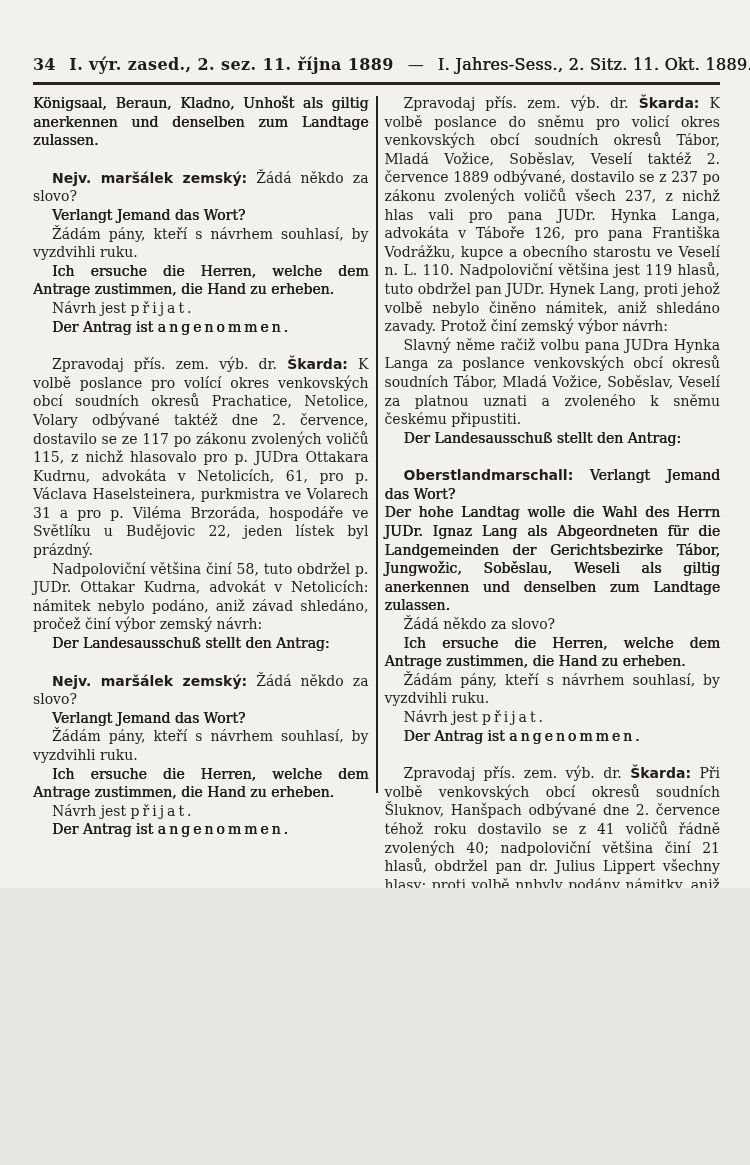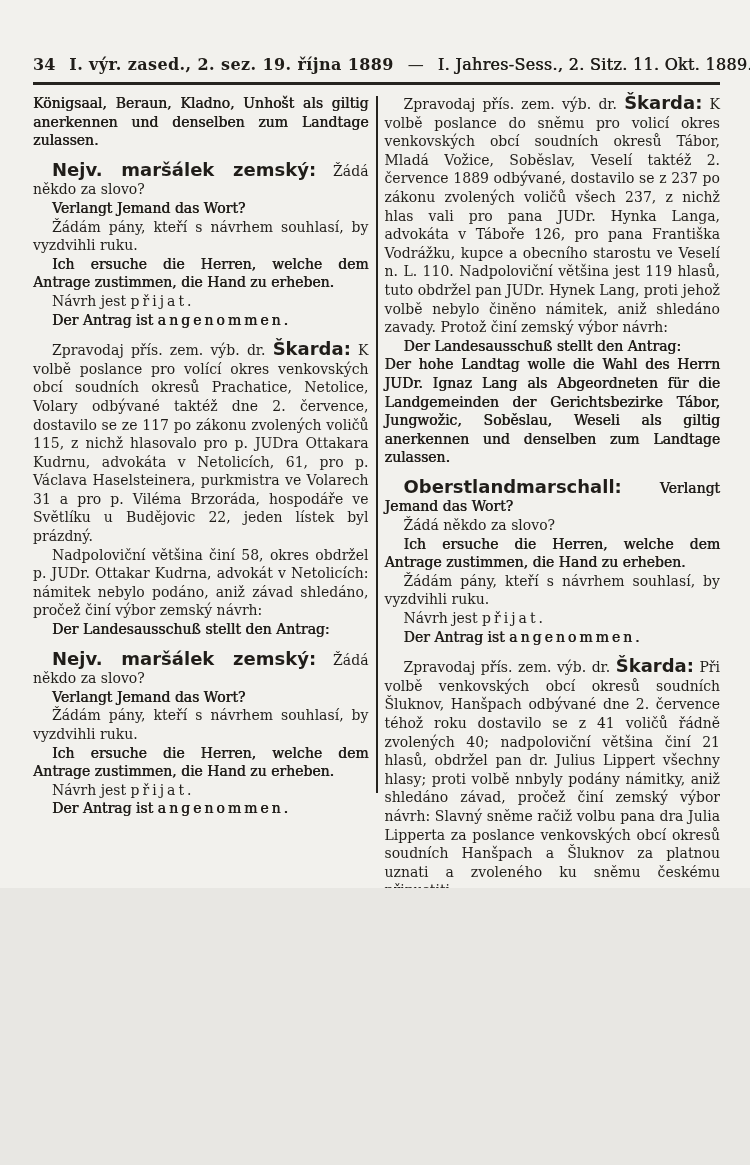--- a/index.html
+++ b/index.html
@@ -43,73 +43,74 @@
   .col-left { margin-right: 0; }
   .col-divider {
     width: 2px;
     background: #26231f;
     margin: 2px 7px 55px 7px;
     flex: 0 0 2px;
   }
   .col-right { }
   p.para { margin: 0; }
   p.ind { text-indent: 19px; }
-  p.gap { margin-top: 11px; }
+  p.gap { margin-top: 19px; }
   p.sgap { }
   
   .de, .de .txt { text-shadow: 0.5px 0 0 currentColor; }
   .pre { }
   .bold {
     font-family: "DejaVu Sans", "Liberation Sans", sans-serif;
     font-weight: 700;
-    font-size: 18px;
+    font-size: 14px;
     text-shadow: none;
   }
   .tail { letter-spacing: 3px; }
 </style>
 </head>
 <body>
 
 <div class="page">
 
   <div class="page-header">
     <span class="page-number">34</span>
-    <span class="hdr-cs">I. výr. zased., 2. sez. 19. října 1889</span>
+    <span class="hdr-cs">I. výr. zased., 2. sez. 11. října 1889</span>
     <span class="hdr-sep">—</span>
     <span class="hdr-de">I. Jahres-Sess., 2. Sitz. 11. Okt. 1889.</span>
   </div>
 
   <div class="columns">
 
     <div class="col col-left">
       <p class="para de"><span class="txt">Königsaal, Beraun, Kladno, Unhošt als giltig anerkennen und denselben zum Landtage zulassen.</span></p>
       <p class="para cs ind gap"><span class="bold">Nejv. maršálek zemský:</span><span class="txt"> Žádá někdo za slovo?</span></p>
       <p class="para de ind"><span class="txt">Verlangt Jemand das Wort?</span></p>
       <p class="para cs ind"><span class="txt">Žádám pány, kteří s návrhem souhlasí, by vyzdvihli ruku.</span></p>
       <p class="para de ind"><span class="txt">Ich ersuche die Herren, welche dem Antrage zustimmen, die Hand zu erheben.</span></p>
       <p class="para cs ind sgap"><span class="txt">Návrh jest </span><span class="tail">přijat.</span></p>
       <p class="para de ind"><span class="txt">Der Antrag ist </span><span class="tail">angenommen.</span></p>
       <p class="para cs ind gap"><span class="pre">Zpravodaj přís. zem. výb. dr. </span><span class="bold">Škarda:</span><span class="txt"> K volbě poslance pro volící okres venkovských obcí soudních okresů Prachatice, Netolice, Volary odbývané taktéž dne 2. července, dostavilo se ze 117 po zákonu zvolených voličů 115, z nichž hlasovalo pro p. JUDra Ottakara Kudrnu, advokáta v Netolicích, 61, pro p. Václava Haselsteinera, purkmistra ve Volarech 31 a pro p. Viléma Brzoráda, hospodáře ve Světlíku u Budějovic 22, jeden lístek byl prázdný.</span></p>
-      <p class="para cs ind"><span class="txt">Nadpoloviční většina činí 58, okres obdržel p. JUDr. Ottakar Kudrna, advokát v Netolicích: námitek nebylo podáno, aniž závad shledáno, pročež činí výbor zemský návrh:</span></p>
+      <p class="para cs ind"><span class="txt">Nadpoloviční většina činí 58, tuto obdržel p. JUDr. Ottakar Kudrna, advokát v Netolicích: námitek nebylo podáno, aniž závad shledáno, pročež činí výbor zemský návrh:</span></p>
       <p class="para de ind"><span class="txt">Der Landesausschuß stellt den Antrag:</span></p>
       <p class="para cs ind gap"><span class="bold">Nejv. maršálek zemský:</span><span class="txt"> Žádá někdo za slovo?</span></p>
       <p class="para de ind"><span class="txt">Verlangt Jemand das Wort?</span></p>
       <p class="para cs ind"><span class="txt">Žádám pány, kteří s návrhem souhlasí, by vyzdvihli ruku.</span></p>
       <p class="para de ind"><span class="txt">Ich ersuche die Herren, welche dem Antrage zustimmen, die Hand zu erheben.</span></p>
       <p class="para cs ind sgap"><span class="txt">Návrh jest </span><span class="tail">přijat.</span></p>
       <p class="para de ind"><span class="txt">Der Antrag ist </span><span class="tail">angenommen.</span></p>
     </div>
 
     <div class="col-divider"></div>
 
     <div class="col col-right">
       <p class="para cs ind"><span class="pre">Zpravodaj přís. zem. výb. dr. </span><span class="bold">Škarda:</span><span class="txt"> K volbě poslance do sněmu pro volicí okres venkovských obcí soudních okresů Tábor, Mladá Vožice, Soběslav, Veselí taktéž 2. července 1889 odbývané, dostavilo se z 237 po zákonu zvolených voličů všech 237, z nichž hlas vali pro pana JUDr. Hynka Langa, advokáta v Táboře 126, pro pana Františka Vodrážku, kupce a obecního starostu ve Veselí n. L. 110. Nadpoloviční většina jest 119 hlasů, tuto obdržel pan JUDr. Hynek Lang, proti jehož volbě nebylo činěno námitek, aniž shledáno zavady. Protož činí zemský výbor návrh:</span></p>
+      <p class="para cs ind"><span class="txt">Slavný něme račiž volbu pana JUDra Hynka Langa za poslance venkovských obcí okresů soudních Tábor, Mladá Vožice, Soběslav, Veselí za platnou uznati a zvoleného k sněmu českému připustiti.</span></p>
       <p class="para de ind"><span class="txt">Der Landesausschuß stellt den Antrag:</span></p>
+      <p class="para de ind gap"><span class="bold">Oberstlandmarschall:</span><span class="txt"> Verlangt Jemand das Wort?</span></p>
       <p class="para de"><span class="txt">Der hohe Landtag wolle die Wahl des Herrn JUDr. Ignaz Lang als Abgeordneten für die Landgemeinden der Gerichtsbezirke Tábor, Jungwožic, Soběslau, Weseli als giltig anerkennen und denselben zum Landtage zulassen.</span></p>
-      <p class="para de ind gap"><span class="bold">Oberstlandmarschall:</span><span class="txt"> Verlangt Jemand das Wort?</span></p>
       <p class="para cs ind"><span class="txt">Žádá někdo za slovo?</span></p>
       <p class="para de ind"><span class="txt">Ich ersuche die Herren, welche dem Antrage zustimmen, die Hand zu erheben.</span></p>
       <p class="para cs ind"><span class="txt">Žádám pány, kteří s návrhem souhlasí, by vyzdvihli ruku.</span></p>
       <p class="para cs ind sgap"><span class="txt">Návrh jest </span><span class="tail">přijat.</span></p>
       <p class="para de ind"><span class="txt">Der Antrag ist </span><span class="tail">angenommen.</span></p>
       <p class="para cs ind gap"><span class="pre">Zpravodaj přís. zem. výb. dr. </span><span class="bold">Škarda:</span><span class="txt"> Při volbě venkovských obcí okresů soudních Šluknov, Hanšpach odbývané dne 2. července téhož roku dostavilo se z 41 voličů řádně zvolených 40; nadpoloviční většina činí 21 hlasů, obdržel pan dr. Julius Lippert všechny hlasy; proti volbě nnbyly podány námitky, aniž shledáno závad, pročež činí zemský výbor návrh: Slavný sněme račiž volbu pana dra Julia Lipperta za poslance venkovských obcí okresů soudních Hanšpach a Šluknov za platnou uznati a zvoleného ku sněmu českému připustiti.</span></p>
       <p class="para de ind"><span class="txt">Der Landesausschuß stellt den Antrag:</span></p>
     </div>
 
   </div>

